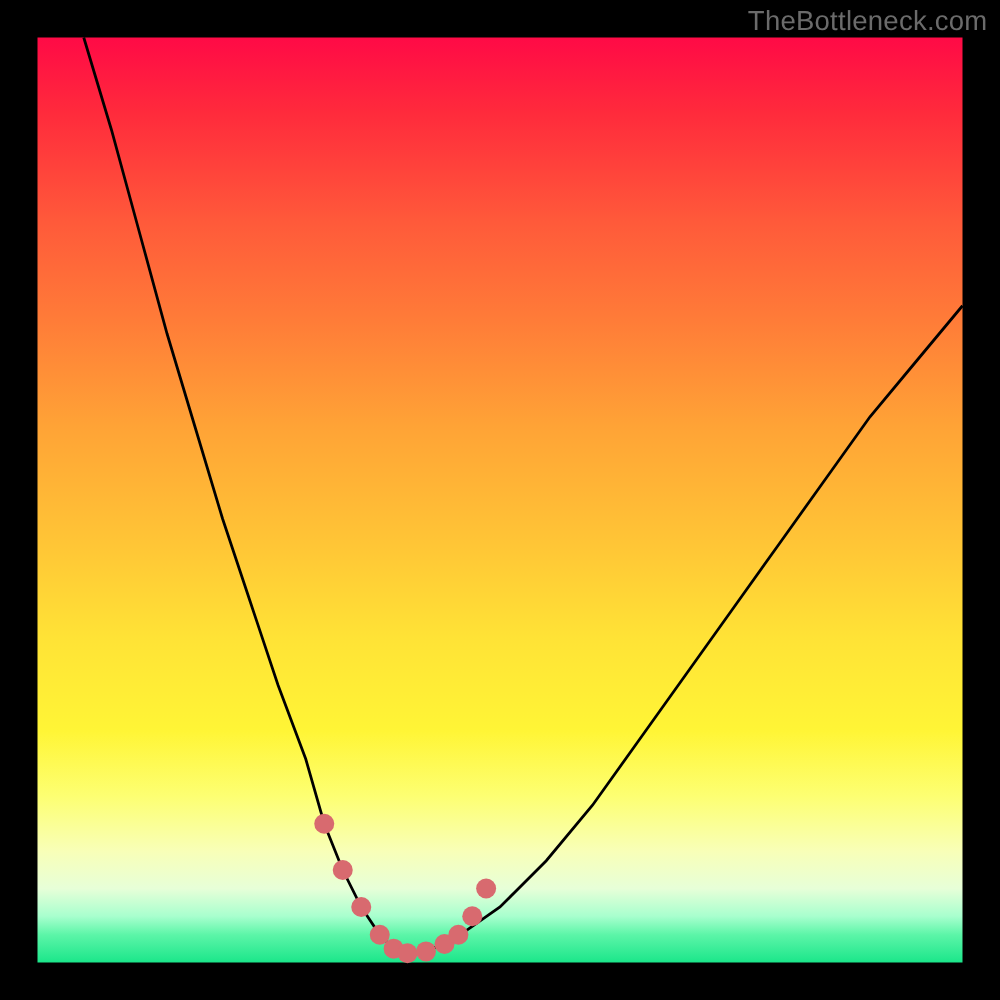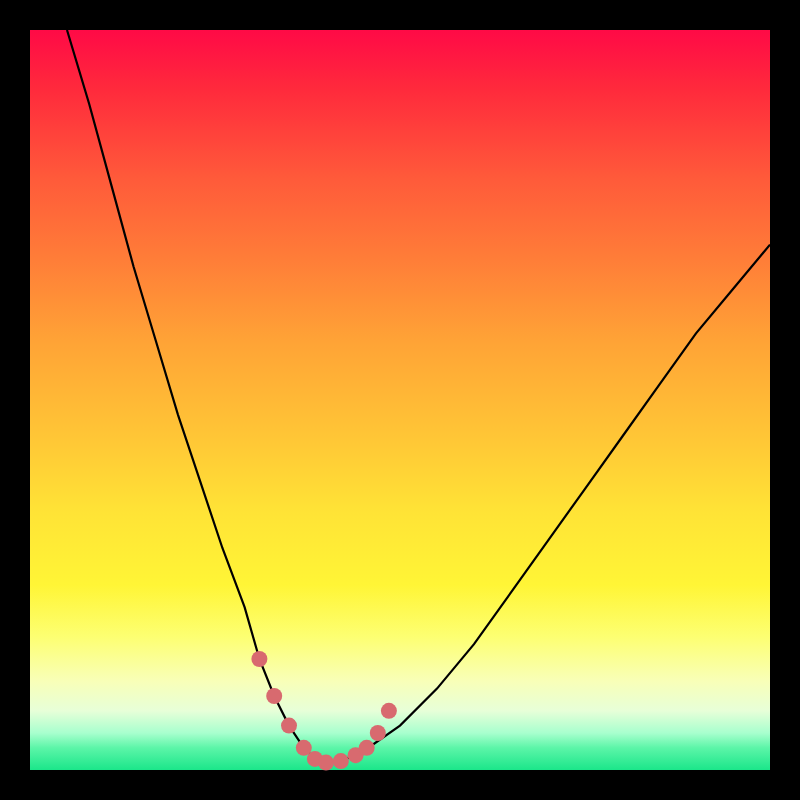--- a/index.html
+++ b/index.html
@@ -66,13 +66,14 @@
           <circle cx="284.9" cy="728.9" r="8" fill="#d86a6f" stroke="#b84e54" stroke-width="0"></circle>
           <circle cx="296.0" cy="732.6" r="8" fill="#d86a6f" stroke="#b84e54" stroke-width="0"></circle>
           <circle cx="310.8" cy="731.1" r="8" fill="#d86a6f" stroke="#b84e54" stroke-width="0"></circle>
           <circle cx="325.6" cy="725.2" r="8" fill="#d86a6f" stroke="#b84e54" stroke-width="0"></circle>
           <circle cx="336.7" cy="717.8" r="8" fill="#d86a6f" stroke="#b84e54" stroke-width="0"></circle>
           <circle cx="347.8" cy="703.0" r="8" fill="#d86a6f" stroke="#b84e54" stroke-width="0"></circle>
           <circle cx="358.9" cy="680.8" r="8" fill="#d86a6f" stroke="#b84e54" stroke-width="0"></circle>
         </g>
     </svg>
   </div>
+  <div class="watermark">TheBottleneck.com</div>
 </div>
 
 </body></html>

